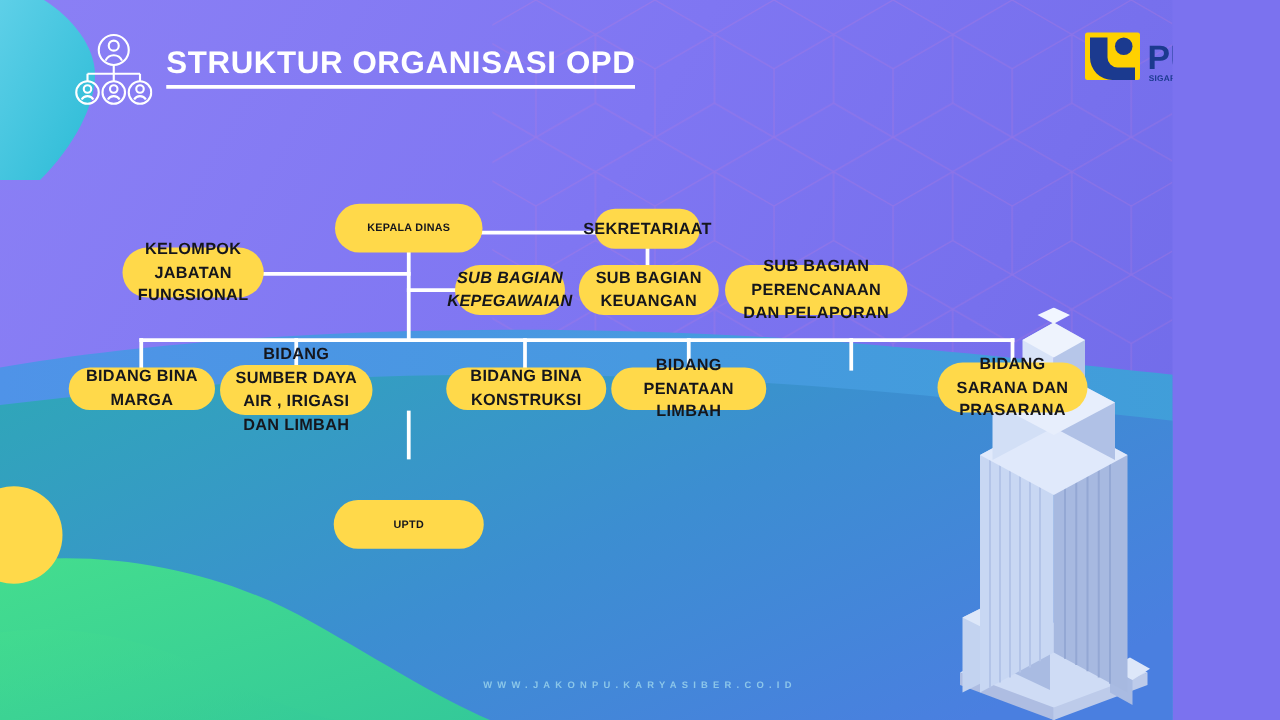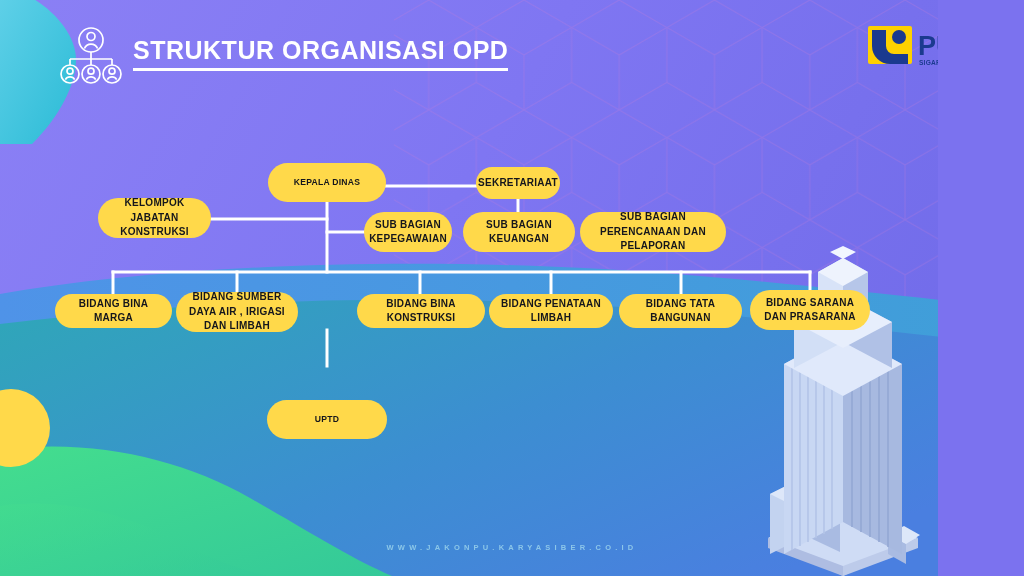--- a/index.html
+++ b/index.html
@@ -45,21 +45,21 @@
 
   
   #connectors { position:absolute; left:0; top:0; width:1024px; height:576px; }
   .node {
     position:absolute;
     background:#ffd94a;
     border-radius:26px;
     display:flex; align-items:center; justify-content:center;
     text-align:center;
     color:#15161c;
-    font-size:10px; font-weight:bold;
+    font-size:13px; font-weight:bold;
     letter-spacing:.25px; line-height:1.45;
     padding:3px 8px;
     z-index:5;
   }
   .node.big { font-size:8.6px;margin-top:34px; }
 
   
   #footer-url {
     position:absolute; left:0; bottom:24px; width:1024px;
     text-align:center;
@@ -232,24 +232,24 @@
 
   <div class="node big" style="left:268px; top:129px; width:118px; height:39px;">
     <span>KEPALA DINAS</span>
   </div>
 
   <div class="node" style="left:476px; top:167px; width:84px; height:32px;">
     <span>SEKRETARIAAT</span>
   </div>
 
   <div class="node" style="left:98px; top:198px; width:113px; height:40px;">
-    <span>KELOMPOK JABATAN KONSTRUKSI</span>
-  </div>
-
-  <div class="node" style="left:364px; top:212px; width:88px; height:40px;">
+    <span>KELOMPOK JABATAN FUNGSIONAL</span>
+  </div>
+
+  <div class="node" style="left:364px; top:212px; width:88px; height:40px;font-style:italic;">
     <span>SUB BAGIAN KEPEGAWAIAN</span>
   </div>
 
   <div class="node" style="left:463px; top:212px; width:112px; height:40px;">
     <span>SUB BAGIAN KEUANGAN</span>
   </div>
 
   <div class="node" style="left:580px; top:212px; width:146px; height:40px;">
     <span>SUB BAGIAN PERENCANAAN DAN PELAPORAN</span>
   </div>
@@ -263,23 +263,20 @@
   </div>
 
   <div class="node" style="left:357px; top:294px; width:128px; height:34px;align-items:center;">
     <span>BIDANG BINA KONSTRUKSI</span>
   </div>
 
   <div class="node" style="left:489px; top:294px; width:124px; height:34px;">
     <span>BIDANG PENATAAN LIMBAH</span>
   </div>
 
-  <div class="node" style="left:619px; top:294px; width:123px; height:34px;">
-    <span>BIDANG TATA BANGUNAN</span>
-  </div>
 
   <div class="node" style="left:750px; top:290px; width:120px; height:40px;">
     <span>BIDANG SARANA DAN PRASARANA</span>
   </div>
 
   <div class="node big" style="left:267px; top:366px; width:120px; height:39px;">
     <span>UPTD</span>
   </div>
 
   <div id="footer-url">WWW.JAKONPU.KARYASIBER.CO.ID</div>

